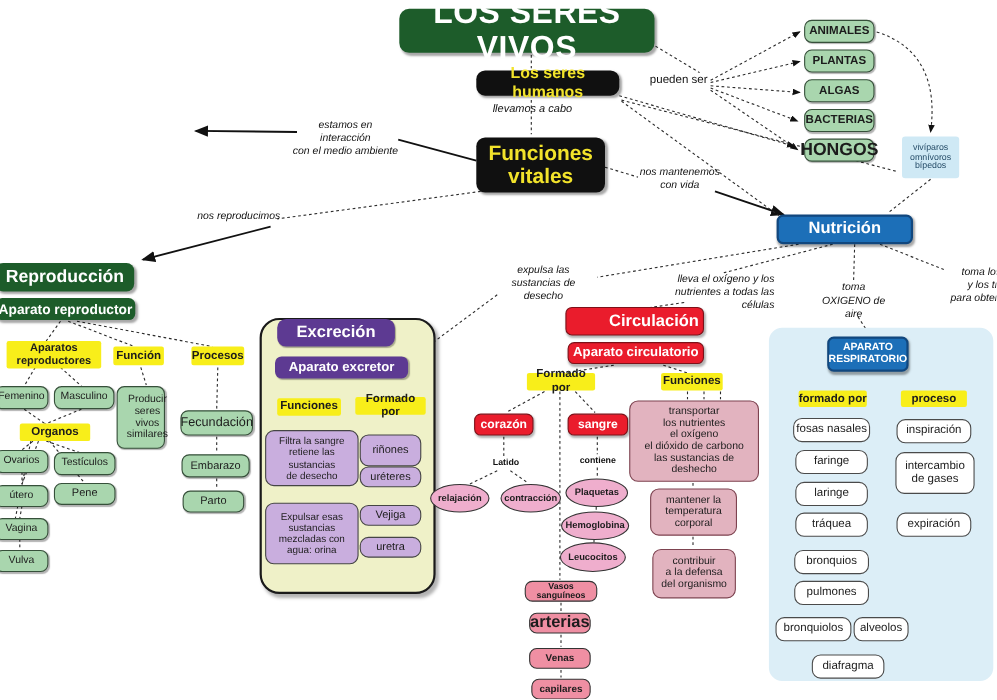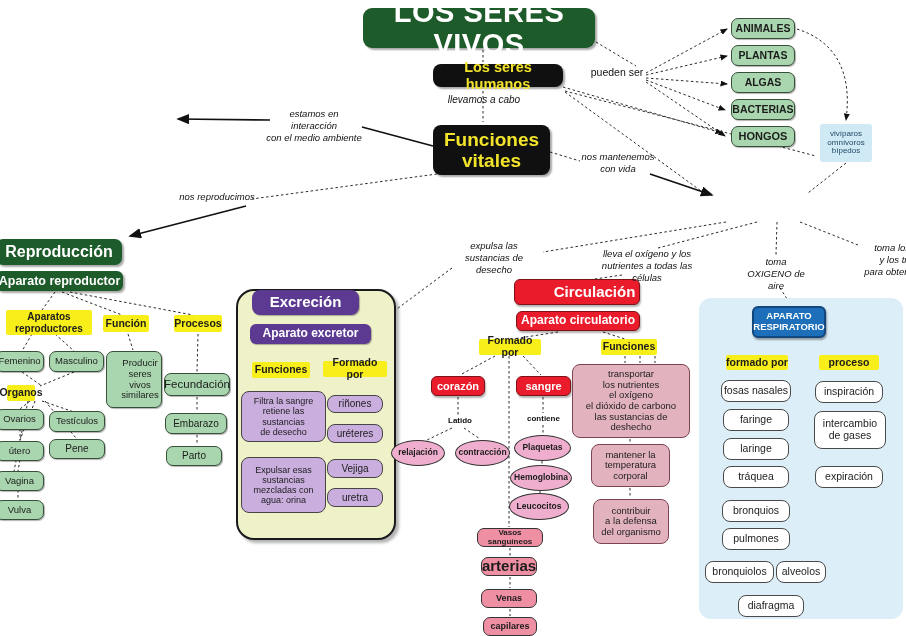--- a/index.html
+++ b/index.html
@@ -151,73 +151,74 @@
 
 <div class="n dkgreen" style="left:363px;top:8px;width:232px;height:40px;font-size:29px;letter-spacing:.5px;">LOS SERES VIVOS</div>
 <div class="n blackbox" style="left:433px;top:64px;width:130px;height:23px;font-size:14.5px;">Los seres humanos</div>
 <div class="elabel plain" style="left:588px;top:66px;width:58px;font-size:10.5px;">pueden ser</div>
 <div class="elabel" style="left:440px;top:94px;width:88px;font-size:10px;">llevamos a cabo</div>
 
 <div class="n green" style="left:731px;top:18px;width:64px;height:21px;font-size:10.5px;font-weight:600;">ANIMALES</div>
 <div class="n green" style="left:731px;top:45px;width:64px;height:21px;font-size:10.5px;font-weight:600;">PLANTAS</div>
 <div class="n green" style="left:731px;top:72px;width:64px;height:21px;font-size:10.5px;font-weight:600;">ALGAS</div>
 <div class="n green" style="left:731px;top:99px;width:64px;height:21px;font-size:10.5px;font-weight:600;">BACTERIAS</div>
-<div class="n green" style="left:731px;top:126px;width:64px;height:21px;font-size:11px;font-weight:600;">HONGOS</div>
+<div class="n green" style="left:731px;top:126px;width:64px;height:21px;font-size:16px;font-weight:600;">HONGOS</div>
 <div class="n note" style="left:820px;top:124px;width:52px;height:38px;font-size:8px;">vivíparos omnívoros bípedos</div>
 
 <div class="elabel" style="left:266px;top:108px;width:96px;font-size:9.5px;">estamos en interacción
 con el medio ambiente</div>
 
 <div class="n blackbox" style="left:433px;top:125px;width:117px;height:50px;font-size:19px;padding:0 14px;">Funciones vitales</div>
 <div class="elabel" style="left:578px;top:151px;width:80px;font-size:9.5px;">nos mantenemos
 con vida</div>
+<div class="n blue" style="left:706px;top:195px;width:124px;height:27px;font-size:15px;">Nutrición</div>
 <div class="elabel" style="left:178px;top:191px;width:78px;font-size:9.5px;">nos reproducimos</div>
 
 <div class="n dkgreen" style="left:-4px;top:239px;width:126px;height:26px;font-size:16px;border-radius:7px;">Reproducción</div>
 <div class="n dkgreen" style="left:-4px;top:271px;width:127px;height:20px;font-size:12.5px;border-radius:6px;">Aparato reproductor</div>
 <div class="n ylab" style="left:6px;top:310px;width:86px;height:25px;font-size:10px;">Aparatos reproductores</div>
 <div class="n ylab" style="left:103px;top:315px;width:46px;height:17px;font-size:10.5px;">Función</div>
 <div class="n ylab" style="left:174px;top:315px;width:48px;height:17px;font-size:10.5px;">Procesos</div>
 <div class="n green" style="left:-5px;top:351px;width:49px;height:21px;font-size:9.5px;">Femenino</div>
 <div class="n green" style="left:49px;top:351px;width:55px;height:21px;font-size:9.5px;">Masculino</div>
-<div class="n ylab" style="left:7px;top:385px;width:28px;height:16px;font-size:10.5px;">Organos</div>
-<div class="n green" style="left:106px;top:351px;width:56px;height:57px;font-size:9.5px;padding-left:12px;">Producir
+<div class="n ylab" style="left:18px;top:385px;width:64px;height:16px;font-size:10.5px;">Organos</div>
+<div class="n green" style="left:106px;top:351px;width:44px;height:57px;font-size:9.5px;padding-left:12px;">Producir
 seres vivos
 similares</div>
 <div class="n green" style="left:164px;top:373px;width:66px;height:23px;font-size:11.5px;">Fecundación</div>
 <div class="n green" style="left:-5px;top:409px;width:49px;height:21px;font-size:9.5px;">Ovarios</div>
 <div class="n green" style="left:49px;top:411px;width:56px;height:21px;font-size:9.5px;">Testículos</div>
 <div class="n green" style="left:165px;top:413px;width:62px;height:21px;font-size:10px;">Embarazo</div>
 <div class="n green" style="left:-5px;top:441px;width:49px;height:20px;font-size:9.5px;">útero</div>
 <div class="n green" style="left:49px;top:439px;width:56px;height:20px;font-size:10px;">Pene</div>
 <div class="n green" style="left:166px;top:446px;width:56px;height:20px;font-size:10px;">Parto</div>
 <div class="n green" style="left:-5px;top:471px;width:49px;height:20px;font-size:9.5px;">Vagina</div>
 <div class="n green" style="left:-5px;top:500px;width:49px;height:20px;font-size:9.5px;">Vulva</div>
 
 <div class="n purple" style="left:252px;top:290px;width:107px;height:25px;font-size:15px;">Excreción</div>
 <div class="n purple" style="left:250px;top:324px;width:121px;height:20px;font-size:12px;border-radius:6px;">Aparato excretor</div>
 <div class="n ylab" style="left:252px;top:362px;width:58px;height:16px;font-size:10.5px;">Funciones</div>
 <div class="n ylab" style="left:323px;top:361px;width:64px;height:16px;font-size:10.5px;">Formado por</div>
 <div class="n lpurple" style="left:241px;top:391px;width:85px;height:51px;font-size:9px;">Filtra la sangre
 retiene las sustancias
 de desecho</div>
-<div class="n lpurple" style="left:327px;top:395px;width:56px;height:18px;font-size:10px;">riñones</div>
+<div class="n lpurple" style="left:327px;top:395px;width:56px;height:29px;font-size:10px;">riñones</div>
 <div class="n lpurple" style="left:327px;top:424px;width:56px;height:19px;font-size:10px;">uréteres</div>
 <div class="n lpurple" style="left:241px;top:457px;width:85px;height:56px;font-size:9px;">Expulsar esas
 sustancias
 mezcladas con
 agua: orina</div>
 <div class="n lpurple" style="left:327px;top:459px;width:56px;height:19px;font-size:10px;">Vejiga</div>
 <div class="n lpurple" style="left:327px;top:488px;width:56px;height:19px;font-size:10px;">uretra</div>
 <div class="elabel" style="left:446px;top:240px;width:96px;font-size:9.5px;">expulsa las
 sustancias de desecho</div>
 
 <div class="n red" style="left:514px;top:279px;width:126px;height:26px;font-size:15px;padding-left:35px;">Circulación</div>
 <div class="n red" style="left:516px;top:311px;width:124px;height:20px;font-size:12px;">Aparato circulatorio</div>
-<div class="elabel" style="left:590px;top:248px;width:114px;font-size:9.5px;">lleva el oxígeno y los
+<div class="elabel" style="left:590px;top:248px;width:114px;font-size:9.5px;text-align:right;">lleva el oxígeno y los
 nutrientes a todas las células</div>
 <div class="n ylab" style="left:479px;top:339px;width:62px;height:16px;font-size:10.5px;">Formado por</div>
 <div class="n ylab" style="left:601px;top:339px;width:56px;height:16px;font-size:10.5px;">Funciones</div>
 <div class="n red" style="left:431px;top:376px;width:54px;height:20px;font-size:11px;">corazón</div>
 <div class="n red" style="left:516px;top:376px;width:55px;height:20px;font-size:11px;">sangre</div>
 <div class="n pinkbox" style="left:572px;top:364px;width:118px;height:74px;font-size:9.5px;">transportar
 los nutrientes
 el oxígeno
 el dióxido de carbono
 las sustancias de deshecho</div>

